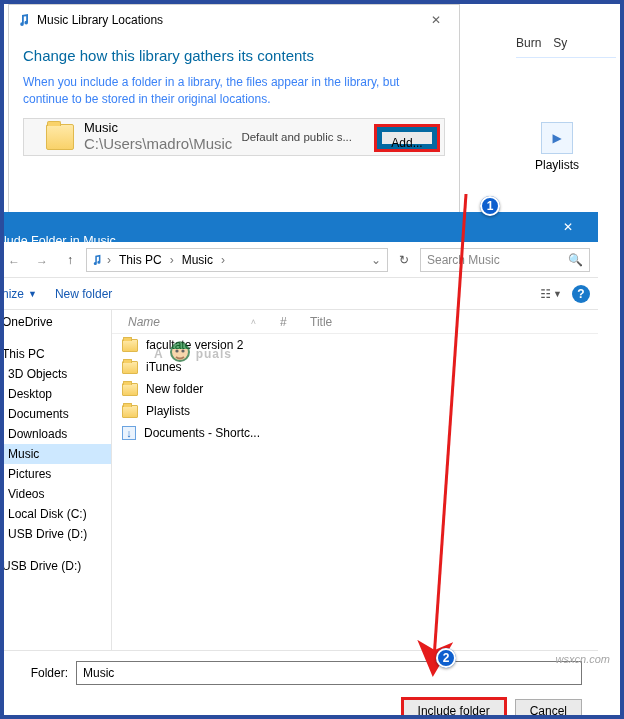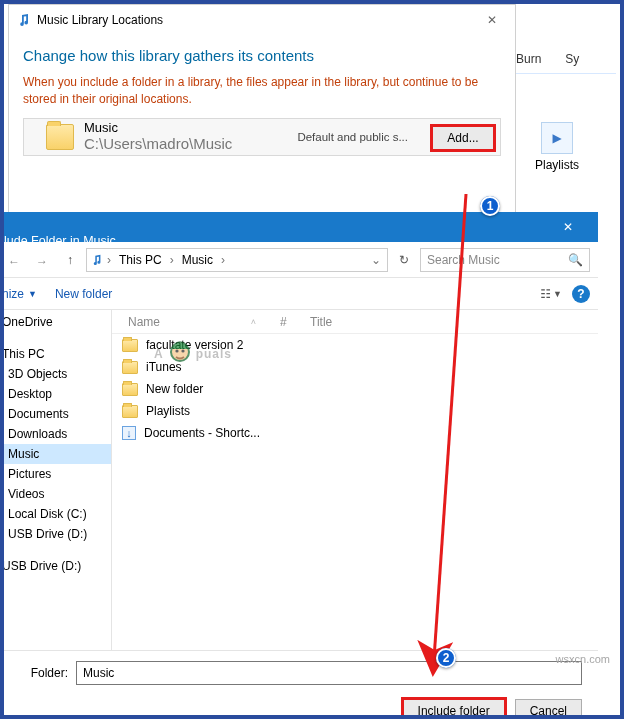--- a/index.html
+++ b/index.html
@@ -15,21 +15,21 @@
   position: relative;
   overflow: hidden;
   border: 4px solid #2a4c9d;
 }
 .win-panel {
   position: absolute;
   background: #fff;
 }
 
 .dlg1 {
-  left: 4px; top: 0; width: 508px; height: 210px;
+  left: 4px; top: 0; width: 452px; height: 210px;
   border: 1px solid #d0d0d0;
   z-index: 5;
 }
 .dlg1-title {
   display: flex; align-items: center;
   height: 30px; padding: 0 8px;
 }
 .dlg1-title .note-icon { margin-right: 6px; }
 .dlg1-close {
   margin-left: auto;
@@ -37,21 +37,21 @@
   display: flex; align-items: center; justify-content: center;
   color: #666; font-size: 14px;
 }
 .dlg1-heading {
   color: #0369a1;
   font-size: 15px;
   padding: 4px 14px 10px 14px;
   margin-top: 8px;
 }
 .dlg1-desc {
-  color: #c2410c;
+  color: #3b82f6;
   padding: 0 14px 10px 14px;
   line-height: 1.4;
 }
 .dlg1-sub {
   color: #333;
   padding: 0 14px 6px 14px;
 }
 .lib-row-wrap {
   margin: 0 14px;
   border: 1px solid #d9d9d9;
@@ -80,31 +80,31 @@
 }
 .lib-labels { display:flex; flex-direction:column; line-height:1.2; }
 .lib-name { font-size: 13px; color:#000; }
 .lib-path { font-size: 15px; color:#777; }
 .lib-default { margin-left:auto; color:#444; font-size:11.5px; padding-right:10px; }
 
 .add-btn {
   width: 62px; height: 24px;
   margin: 7px 6px 0 6px;
   background: #eaeaea;
-  border: 1px solid #0369a1;
+  border: 6px solid #0369a1;
   text-align: center;
   line-height: 22px;
   font-size: 12px;
 }
 .red-box { outline: 3px solid #e51c1c; outline-offset: -1px; }
 
 
 .bg-tabs {
-  position:absolute; right:4px; top:40px; width:100px; height:30px;
-  display:flex; gap:24px; align-items:center; color:#333;
+  position:absolute; right:4px; top:24px; width:100px; height:30px;
+  display:flex; gap:12px; align-items:center; color:#333;
   border-bottom:1px solid #d7e8ff;
   z-index:1;
 }
 .bg-play {
   position:absolute; right:28px; top:118px; width:70px; text-align:center;
   z-index:1;
 }
 .bg-play .tile {
   width:32px; height:32px; margin:0 auto 4px auto;
   border:1px solid #b8d3ef; background:#eef6ff;
@@ -189,21 +189,21 @@
 .tree-spacer { height:12px; }
 
 .list-pane {
   flex:1; padding:0;
 }
 .cols {
   display:flex; align-items:center; height:24px;
   border-bottom:1px solid #eee; color:#888; font-size:12px;
 }
 .cols span { padding:0 8px; }
-.c-name { width:160px; display:flex; align-items:center; justify-content:space-between; }
+.c-name { width:160px; display:flex; align-items:center; justify-content:space-between;font-style:italic; }
 .c-hash { width:30px; }
 .c-title { width:110px; }
 .c-artist { flex:1; }
 .lrow {
   display:flex; align-items:center; height:22px;
   padding-left:10px; gap:8px; color:#000;
 }
 .folder-sm {
   width:16px; height:13px; background:linear-gradient(#ffe9a8,#f7cf63);
   border:1px solid #e0b94d; border-radius:1px; position:relative;
@@ -217,21 +217,21 @@
 .watermark {
   position:absolute; left:150px; top:334px; z-index:7;
   font-size:30px; font-weight:bold; color:rgba(120,120,120,0.45);
   letter-spacing:1px;
   display:flex; align-items:center; gap:0;
 }
 .watermark svg { opacity:0.7; }
 
 .wsxcn {
   position:absolute; right:10px; bottom:50px; z-index:10;
-  color:#a7a7a7; font-size:11px;
+  color:#a7a7a7; font-size:11px;font-style:italic;
 }
 
 
 .dlg2-foot {
   padding: 10px 16px 10px 16px;
   border-top:1px solid #e4e4e4;
   margin-top:auto;
 }
 .folder-line { display:flex; align-items:center; gap:8px; margin-bottom:14px; }
 .folder-line label { width:58px; text-align:right; }

